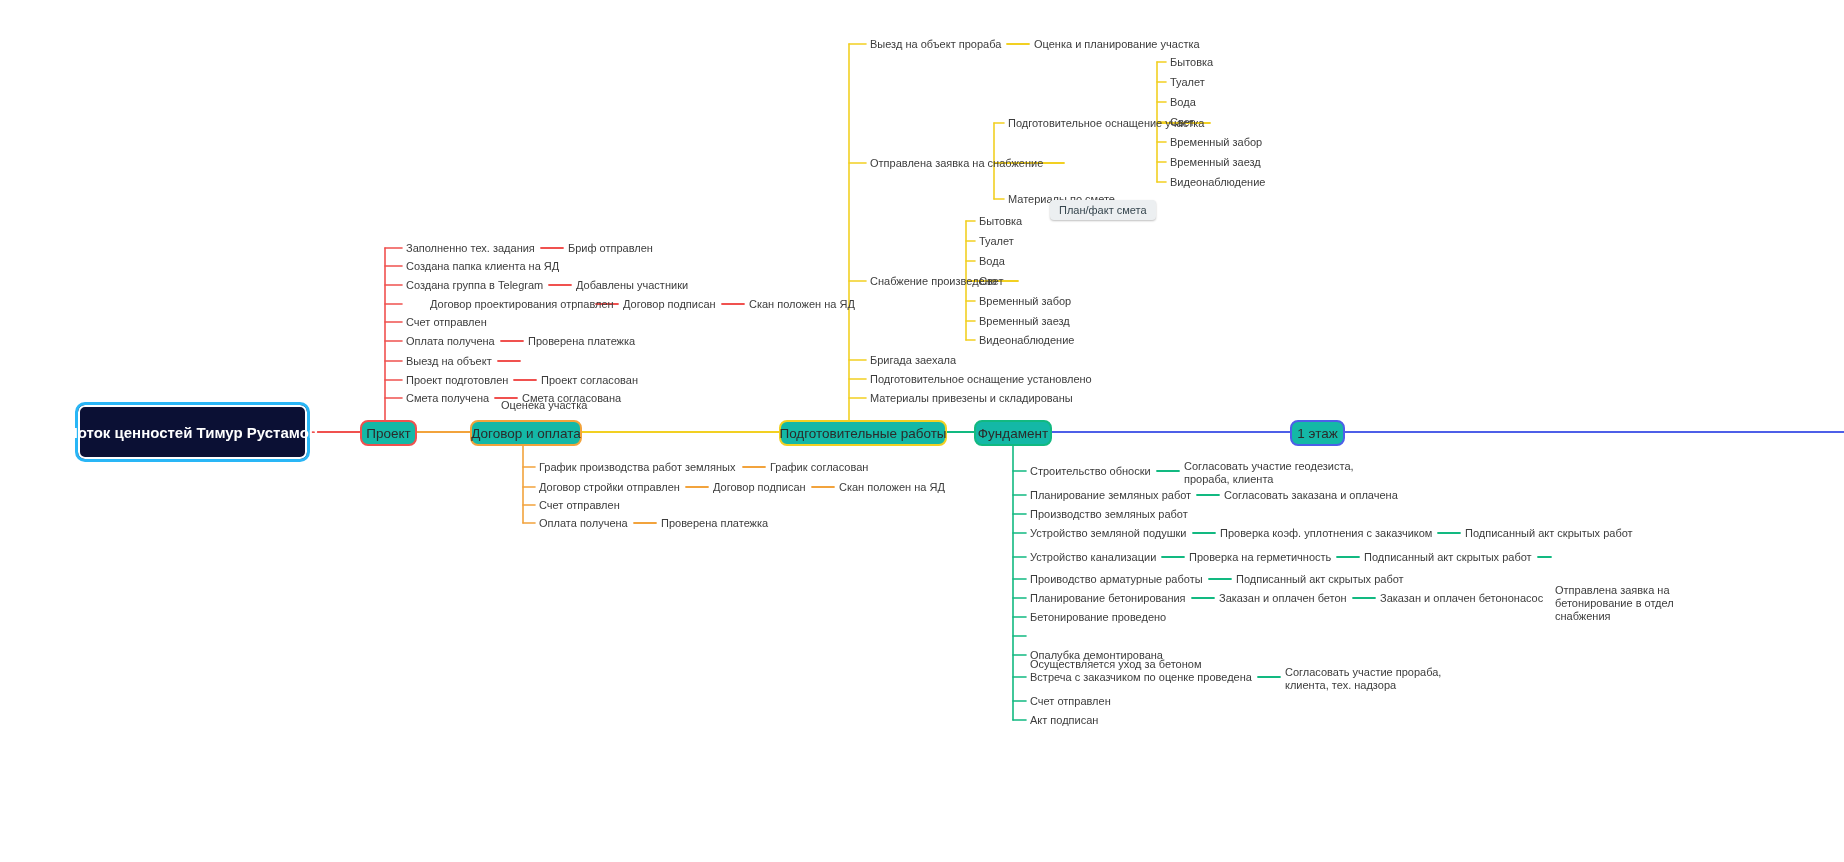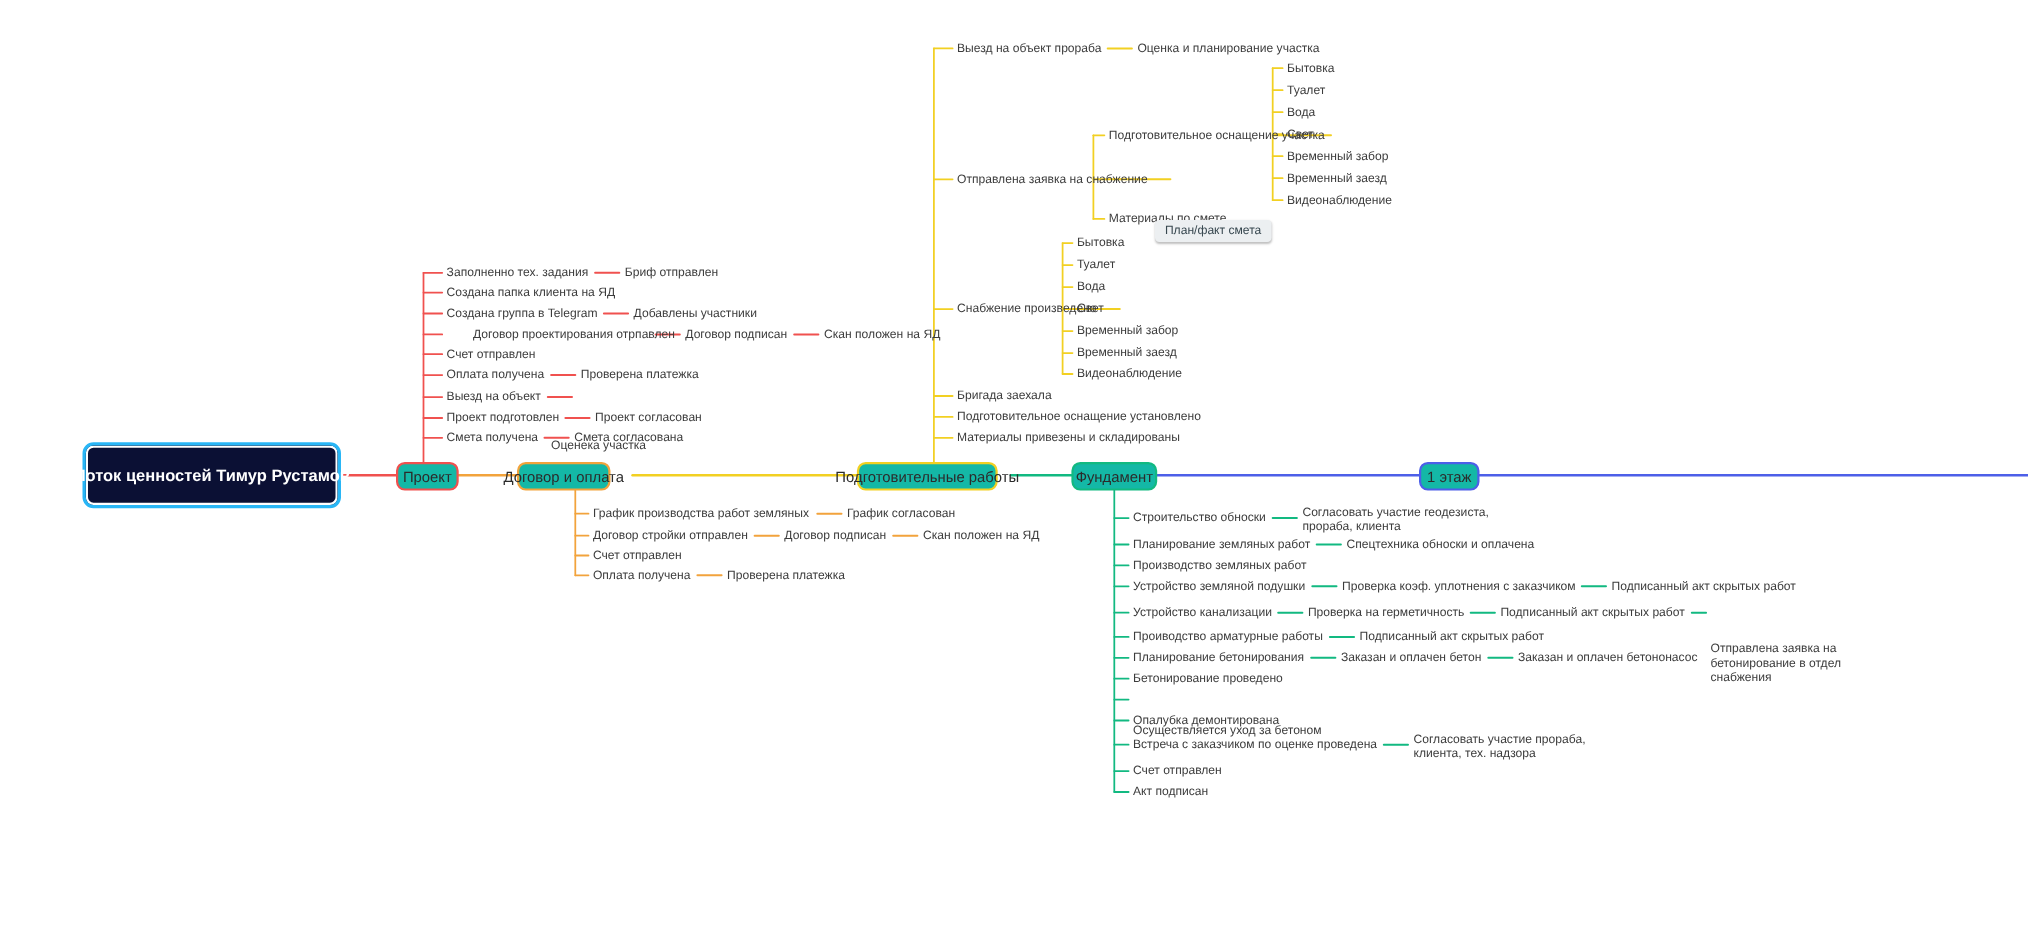--- a/index.html
+++ b/index.html
@@ -145,24 +145,24 @@
       <path d="M1013 720 L1026 720" stroke="#12b981" stroke-width="1.6" fill="none" stroke-linecap="round"></path>
     </svg>
 
   <div class="node root">
     <span>Поток ценностей Тимур Рустамов</span>
   </div>
 
   <div class="node pill red" style="left:360px;top:420px;width:57px;">
       <span>Проект</span>
     </div>
-  <div class="node pill orange" style="left:470px;top:420px;width:85px;">
+  <div class="node pill orange" style="left:470px;top:420px;width:112px;">
       <span>Договор и оплата</span>
     </div>
-  <div class="node pill yellow" style="left:779px;top:420px;width:128px;text-align:center;">
+  <div class="node pill yellow" style="left:779px;top:420px;width:168px;text-align:center;">
       <span>Подготовительные работы</span>
     </div>
   <div class="node pill green" style="left:974px;top:420px;width:78px;">
       <span>Фундамент</span>
     </div>
   <div class="node pill blue" style="left:1290px;top:420px;width:55px;">
       <span>1 этаж</span>
     </div>
 
   <div class="tooltip">
@@ -214,21 +214,21 @@
       <div class="leaf" style="left: 979px; top: 215px; color: rgb(60, 60, 60);"><span>Бытовка</span></div>
       <div class="leaf" style="left: 979px; top: 235px; color: rgb(60, 60, 60);"><span>Туалет</span></div>
       <div class="leaf" style="left: 979px; top: 255px; color: rgb(60, 60, 60);"><span>Вода</span></div>
       <div class="leaf" style="left: 979px; top: 275px; color: rgb(60, 60, 60);"><span>Свет</span></div>
       <div class="leaf" style="left: 979px; top: 295px; color: rgb(60, 60, 60);"><span>Временный забор</span></div>
       <div class="leaf" style="left: 979px; top: 315px; color: rgb(60, 60, 60);"><span>Временный заезд</span></div>
       <div class="leaf" style="left: 979px; top: 334px; color: rgb(60, 60, 60);"><span>Видеонаблюдение</span></div>
       <div class="leaf" style="left: 1030px; top: 465px; color: rgb(60, 60, 60);"><span>Строительство обноски</span></div>
       <div class="leaf wrap2" style="left: 1184px; top: 460px; color: rgb(60, 60, 60);"><span>Согласовать участие геодезиста, прораба, клиента</span></div>
       <div class="leaf" style="left: 1030px; top: 489px; color: rgb(60, 60, 60);"><span>Планирование земляных работ</span></div>
-      <div class="leaf" style="left: 1224px; top: 489px; color: rgb(60, 60, 60);"><span>Спецтехника обноски и оплачена</span></div>
+      <div class="leaf" style="left: 1224px; top: 489px; color: rgb(60, 60, 60);"><span>Согласовать заказана и оплачена</span></div>
       <div class="leaf" style="left: 1030px; top: 508px; color: rgb(60, 60, 60);"><span>Производство земляных работ</span></div>
       <div class="leaf" style="left: 1030px; top: 527px; color: rgb(60, 60, 60);"><span>Устройство земляной подушки</span></div>
       <div class="leaf" style="left: 1220px; top: 527px; color: rgb(60, 60, 60);"><span>Проверка коэф. уплотнения с заказчиком</span></div>
       <div class="leaf" style="left: 1465px; top: 527px; color: rgb(60, 60, 60);"><span>Подписанный акт скрытых работ</span></div>
       <div class="leaf" style="left: 1030px; top: 551px; color: rgb(60, 60, 60);"><span>Устройство канализации</span></div>
       <div class="leaf" style="left: 1189px; top: 551px; color: rgb(60, 60, 60);"><span>Проверка на герметичность</span></div>
       <div class="leaf" style="left: 1364px; top: 551px; color: rgb(60, 60, 60);"><span>Подписанный акт скрытых работ</span></div>
       <div class="leaf wrap" style="left: 1555px; top: 545px; color: rgb(60, 60, 60);"><span>Отправлена заявка на бетонирование в отдел снабжения</span></div>
       <div class="leaf" style="left: 1030px; top: 573px; color: rgb(60, 60, 60);"><span>Проиводство арматурные работы</span></div>
       <div class="leaf" style="left: 1236px; top: 573px; color: rgb(60, 60, 60);"><span>Подписанный акт скрытых работ</span></div>

